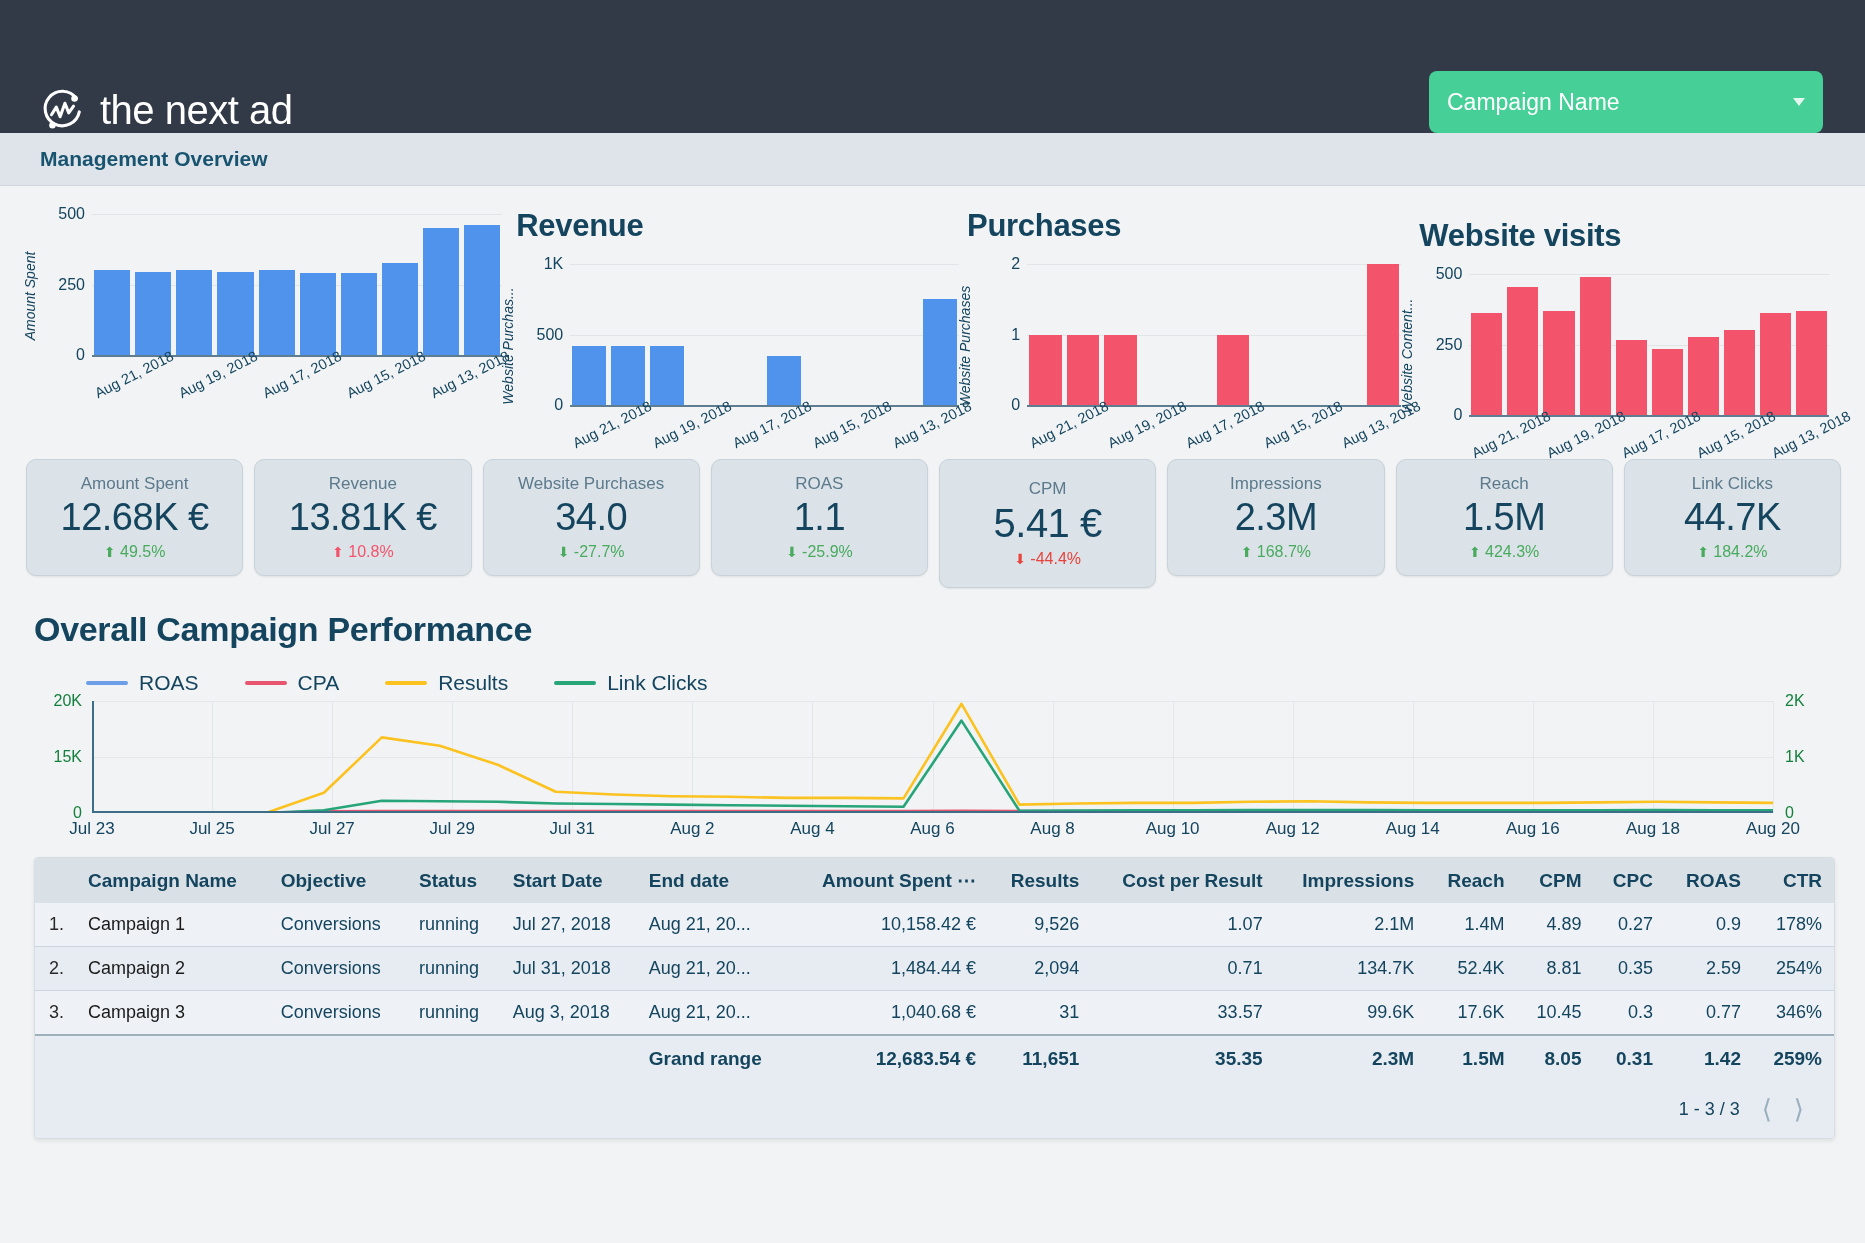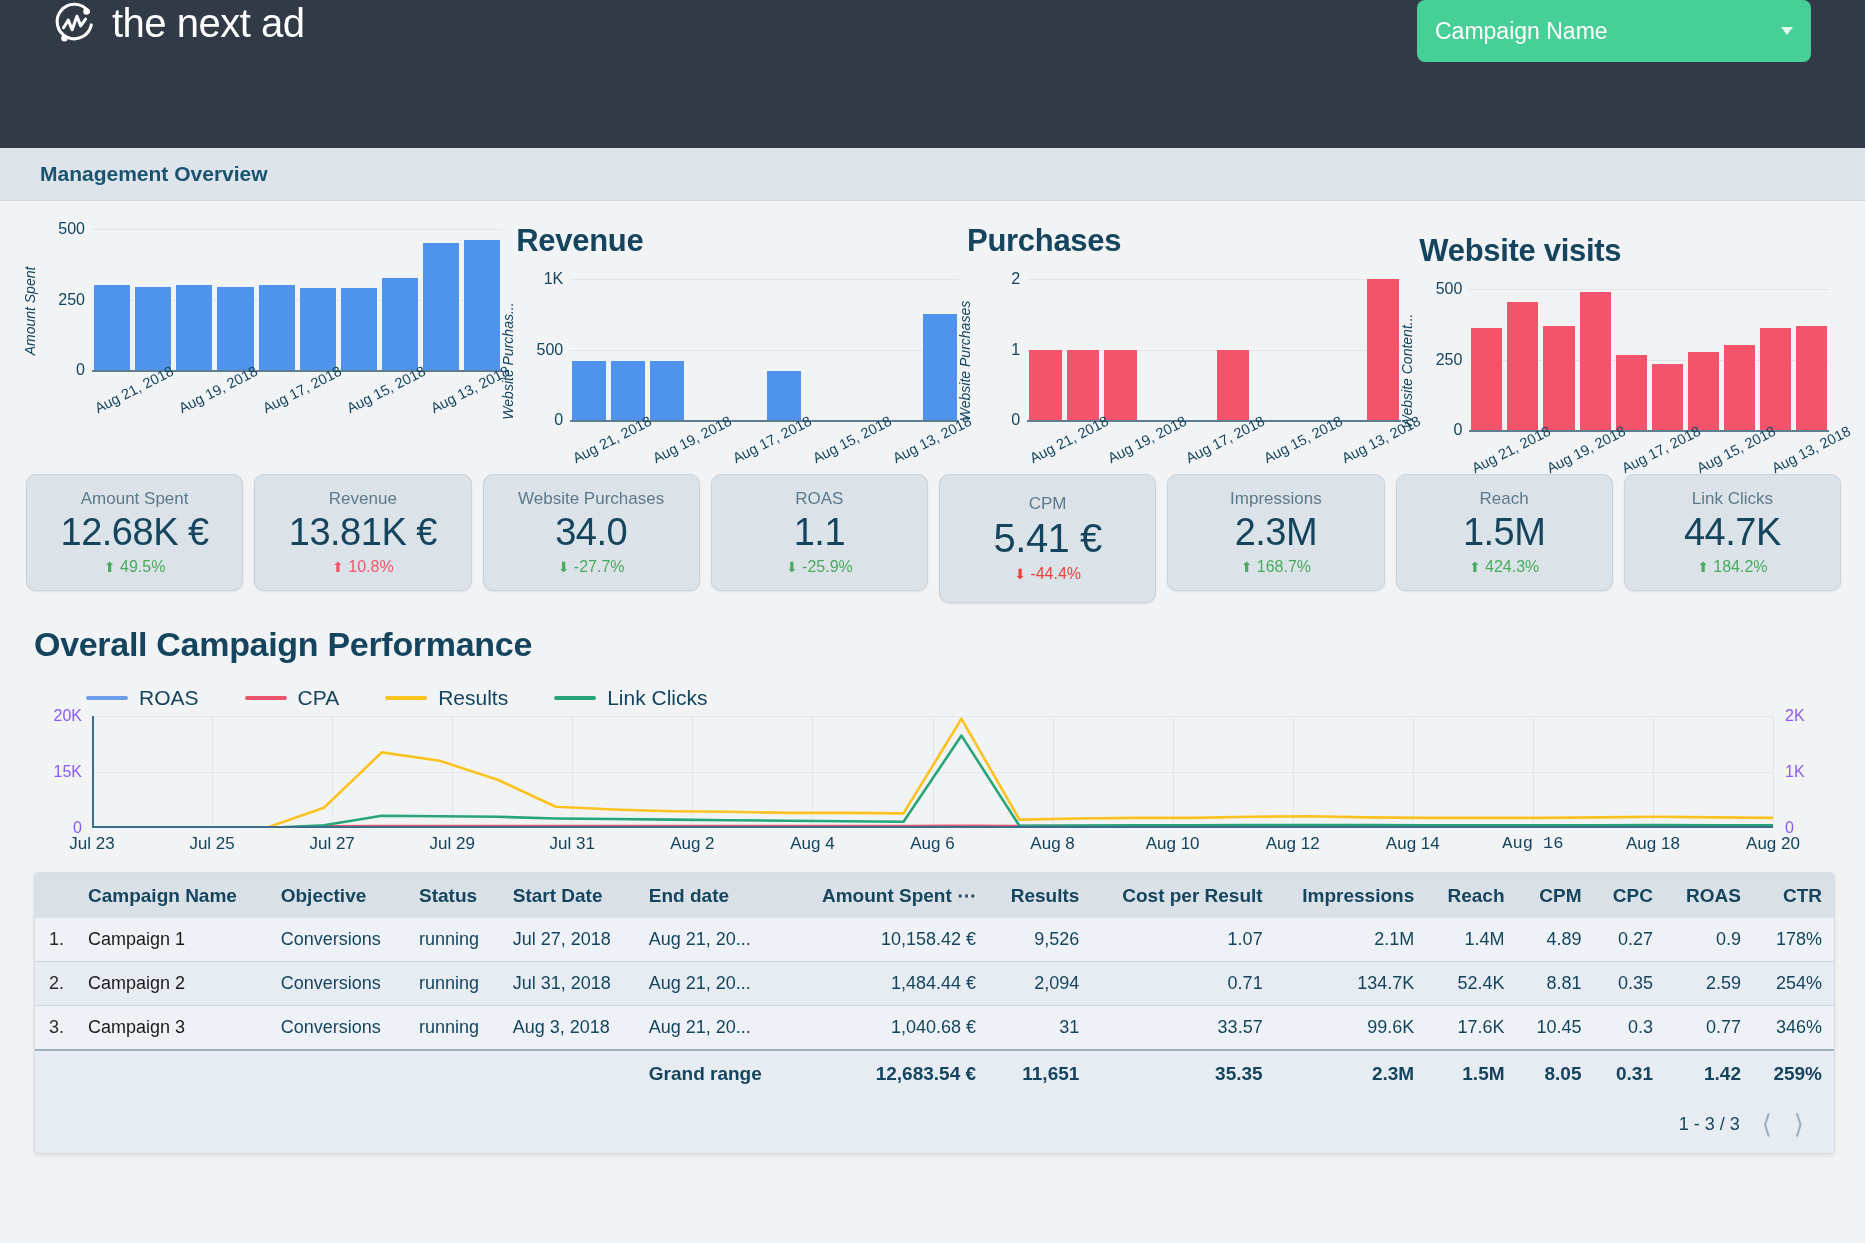--- a/index.html
+++ b/index.html
@@ -4,22 +4,22 @@
 <style>
   * { box-sizing: border-box; margin: 0; padding: 0; }
   html, body {
     width: 1865px; height: 1243px;
     font-family: "Liberation Sans", sans-serif;
     background: #f1f3f5;
     overflow: hidden;
   }
   
   .topbar {
-    height: 148px; background: #323a47;
-    display: flex; align-items: flex-start; padding: 0 36px;
+    height: 133px; background: #323a47;
+    display: flex; align-items: flex-end; padding: 0 24px;
   }
   .logo-wrap { display: flex; align-items: center; gap: 14px; margin-left: 16px; }
   .logo-mark { width: 46px; height: 46px; }
   .logo-text { color: #fff; font-size: 40px; letter-spacing: -0.5px; font-weight: 400; }
   .topbar-spacer { flex: 1; }
   .selector {
     background: #46cf96; border-radius: 8px;
     height: 62px; display: flex; align-items: center;
     color: #fff; font-size: 23px; padding: 0 18px;
     position: relative; cursor: pointer;
@@ -110,21 +110,21 @@
   .lcwrap { padding: 22px 30px 0 34px; }
   .lcwrap h2 {
     color: #15455e; font-size: 34px; font-weight: 700; letter-spacing: -0.3px;
   }
   .legend { display: flex; gap: 46px; margin: 22px 0 6px 52px; align-items: center; }
   .lgitem { display: flex; align-items: center; gap: 11px; }
   .lgline { width: 42px; height: 4px; border-radius: 2px; }
   .lglabel { font-size: 21px; color: #15455e; }
   .linechart { position: relative; height: 112px; margin-left: 58px; margin-right: 62px; }
   .ltick-l, .ltick-r {
-    position: absolute; font-size: 16px; color: #8b5cf6; transform: translateY(-50%);
+    position: absolute; font-size: 16px; color: #15803d; transform: translateY(-50%);
     white-space: nowrap;
   }
   .ltick-l { right: 100%; margin-right: 10px; }
   .ltick-r { left: 100%; margin-left: 12px; }
   .lgrid-h { position: absolute; left: 0; right: 0; height: 1px; background: #e4e7ea; }
   .lgrid-v { position: absolute; top: 0; bottom: 0; width: 1px; background: #e4e7ea; }
   .laxis-y { position: absolute; left: 0; top: 0; bottom: 0; width: 2px; background: #3d6e88; }
   .laxis-x { position: absolute; left: 0; right: 0; bottom: 0; height: 2px; background: #3d6e88; }
   .lxlabels { position: relative; margin-left: 58px; margin-right: 62px; height: 30px; }
   .lxlab {
@@ -427,21 +427,21 @@
         <div class="lxlab" style="left: 14.2857%;">Jul 27</div>
         <div class="lxlab" style="left: 21.4286%;">Jul 29</div>
         <div class="lxlab" style="left: 28.5714%;">Jul 31</div>
         <div class="lxlab" style="left: 35.7143%;">Aug 2</div>
         <div class="lxlab" style="left: 42.8571%;">Aug 4</div>
         <div class="lxlab" style="left: 50%;">Aug 6</div>
         <div class="lxlab" style="left: 57.1429%;">Aug 8</div>
         <div class="lxlab" style="left: 64.2857%;">Aug 10</div>
         <div class="lxlab" style="left: 71.4286%;">Aug 12</div>
         <div class="lxlab" style="left: 78.5714%;">Aug 14</div>
-        <div class="lxlab" style="left: 85.7143%; font-family: Liberation Mono, monospace;">Aug 16</div>
+        <div class="lxlab" style="left: 85.7143%;">Aug 16</div>
         <div class="lxlab" style="left: 92.8571%;">Aug 18</div>
         <div class="lxlab" style="left: 100%;">Aug 20</div>
       </div>
   </div>
 
   <div class="tablewrap">
     <table>
       <thead>
         <tr id="thead-row">
             <th class="l" style="width: 34px;"></th>

